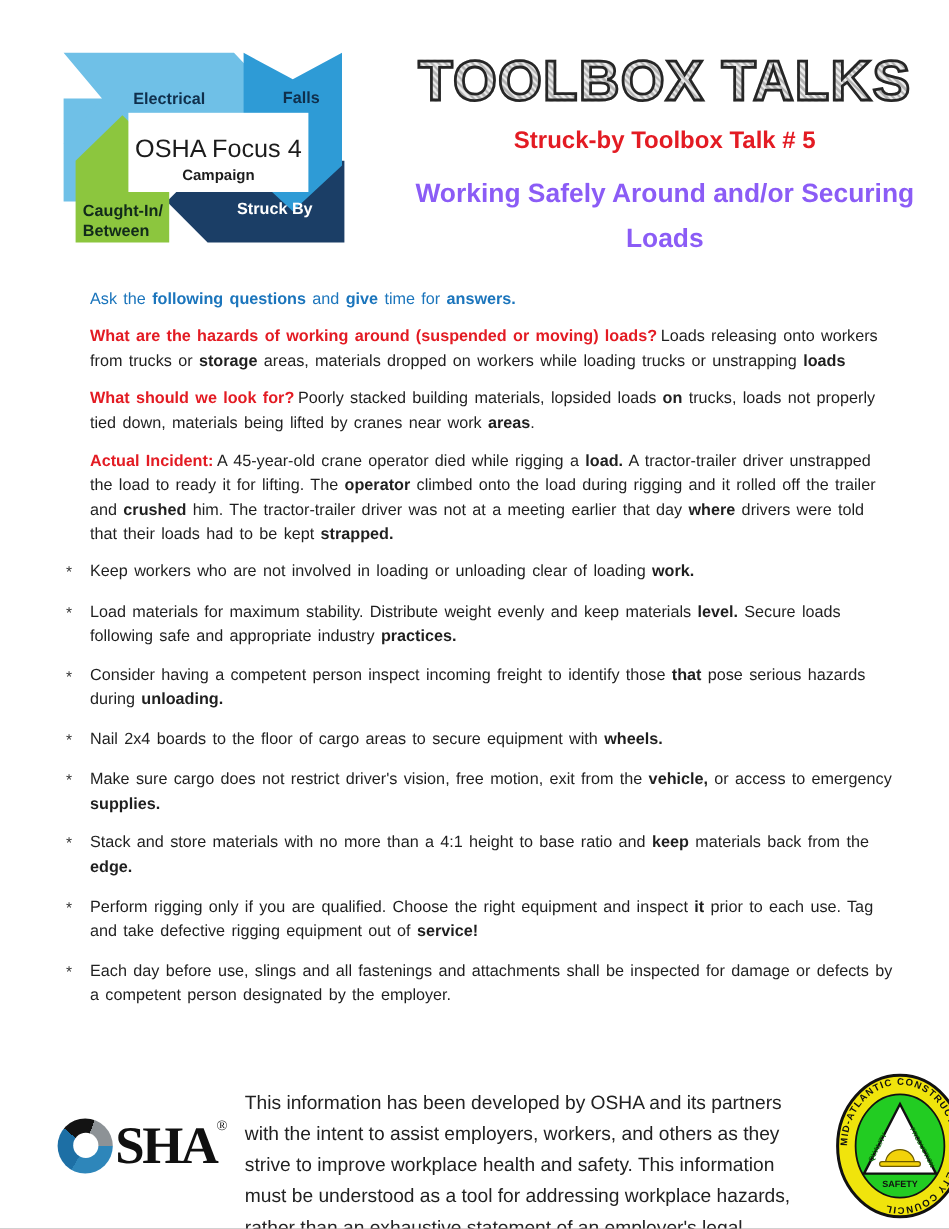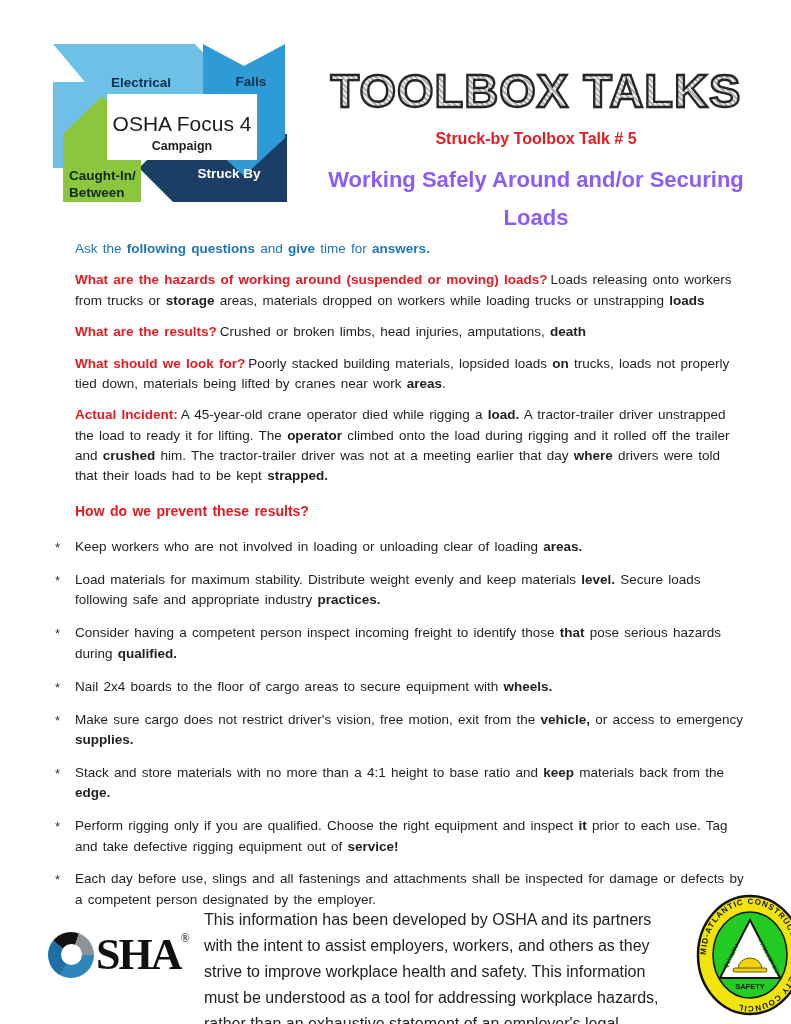--- a/index.html
+++ b/index.html
@@ -5,31 +5,31 @@
   * { margin:0; padding:0; box-sizing:border-box; }
   html,body { background:#888; }
   .page {
     width:791px; height:1024px; position:relative; background:#ffffff;
     margin:0 auto; overflow:hidden;
     font-family:"Liberation Sans", sans-serif; color:#1f1f1f;
   }
   
   .focus4 { position:absolute; left:45px; top:38px; }
   .focus4 svg { display:block; font-family:"Liberation Sans", sans-serif; }
-  .titleblock { position:absolute; left:305px; top:42px; width:462px; text-align:center;margin-top:24px; }
+  .titleblock { position:absolute; left:323px; top:42px; width:462px; text-align:center; }
   .brand {
     font-size:47px; font-weight:800; letter-spacing:1px; line-height:1.05;
     color:#c9c9c9;
     background:repeating-linear-gradient(45deg,#b2b2b2 0 2px,#ececec 2px 4px);
     -webkit-background-clip:text; background-clip:text;
     -webkit-text-fill-color:transparent;
     -webkit-text-stroke:2.3px #262626;
     white-space:nowrap;
   }
-  .subtitle { margin-top:15px; font-size:16px; font-weight:700; color:#e31b23; }
+  .subtitle { margin-top:15px; font-size:20px; font-weight:700; color:#e31b23; }
   .maintitle { margin-top:13px; font-size:22px; font-weight:700; color:#8b5cf6; line-height:1.72; }
   
   .content { position:absolute; left:55px; top:239px; width:692px; font-size:13.5px; line-height:1.51; word-spacing:1.5px; }
   .blue-line { color:#1b75bc; padding-left:20px; margin-bottom:11px; font-weight:400; }
   .section { padding-left:20px; margin-bottom:11px; }
   .rlabel { color:#e31b23; font-weight:700; margin-right:3px; }
   .prevent { color:#e31b23; font-weight:700; padding-left:20px; margin:14px 0 15px; font-size:14px; }
   .bb { font-weight:700; }
   .bullets {}
   .bullet { display:flex; margin-bottom:12.5px; }
@@ -88,47 +88,43 @@
     </div>
   </div>
 
   <div class="content">
     <p class="blue-line"><span>Ask the </span><span class="bb">following questions </span><span>and </span><span class="bb">give </span><span>time for </span><span class="bb">answers.</span></p>
 
     <p class="section">
       <span class="rlabel">What are the hazards of working around (suspended or moving) loads?</span><span><span>Loads releasing onto workers from trucks or </span><span class="bb">storage</span><span> areas, materials dropped on workers while loading trucks or unstrapping </span><span class="bb">loads</span></span>
     </p>
 
-    <p class="section">
-      <span class="rlabel">What are the results?</span><span><span>Crushed or broken limbs, head injuries, amputations, </span><span class="bb">death</span></span>
-    </p>
 
     <p class="section">
       <span class="rlabel">What should we look for?</span><span><span>Poorly stacked building materials, lopsided loads </span><span class="bb">on</span><span> trucks, loads not properly tied down, materials being lifted by cranes near work </span><span class="bb">areas</span><span>.</span></span>
     </p>
 
     <p class="section">
       <span class="rlabel">Actual Incident:</span><span><span>A 45-year-old crane operator died while rigging a </span><span class="bb">load.</span><span> A tractor-trailer driver unstrapped the load to ready it for lifting. The </span><span class="bb">operator</span><span> climbed onto the load during rigging and it rolled off the trailer and </span><span class="bb">crushed</span><span> him. The tractor-trailer driver was not at a meeting earlier that day </span><span class="bb">where</span><span> drivers were told that their loads had to be kept </span><span class="bb">strapped.</span></span>
     </p>
 
 
-    <p class="prevent">How do we prevent these results?</p>
 
     <div class="bullets" id="bullet-list">
         <div class="bullet">
     <span class="mark">*</span>
-    <span class="bt"><span>Keep workers who are not involved in loading or unloading clear of loading </span><span class="bb">areas.</span></span>
+    <span class="bt"><span>Keep workers who are not involved in loading or unloading clear of loading </span><span class="bb">work.</span></span>
   </div>
         <div class="bullet">
     <span class="mark">*</span>
     <span class="bt"><span>Load materials for maximum stability. Distribute weight evenly and keep materials </span><span class="bb">level.</span><span>  Secure loads following safe and appropriate industry </span><span class="bb">practices.</span></span>
   </div>
         <div class="bullet">
     <span class="mark">*</span>
-    <span class="bt"><span>Consider having a competent person inspect incoming freight to identify those </span><span class="bb">that</span><span> pose serious hazards during </span><span class="bb">qualified.</span></span>
+    <span class="bt"><span>Consider having a competent person inspect incoming freight to identify those </span><span class="bb">that</span><span> pose serious hazards during </span><span class="bb">unloading.</span></span>
   </div>
         <div class="bullet">
     <span class="mark">*</span>
     <span class="bt"><span>Nail 2x4 boards to the floor of cargo areas to secure equipment with </span><span class="bb">wheels.</span></span>
   </div>
         <div class="bullet">
     <span class="mark">*</span>
     <span class="bt"><span>Make sure cargo does not restrict driver's vision, free motion, exit from the </span><span class="bb">vehicle,</span><span> or access to emergency </span><span class="bb">supplies.</span></span>
   </div>
         <div class="bullet">

